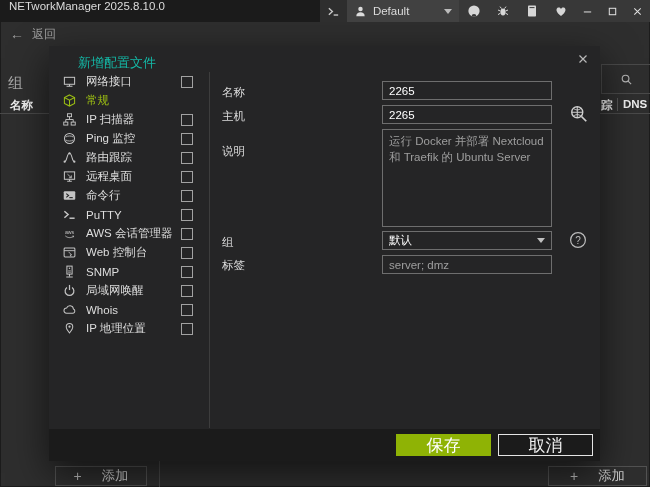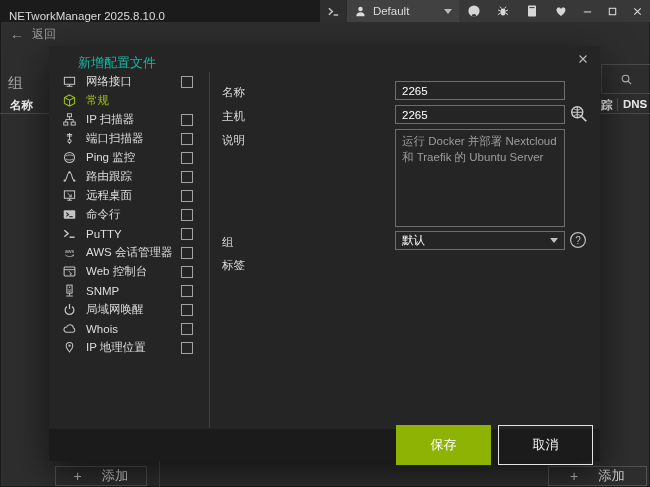--- a/index.html
+++ b/index.html
@@ -8,21 +8,21 @@
     position:relative; overflow:hidden;
     background:#2e2e2e;
     font-family:"Liberation Sans","DejaVu Sans",sans-serif;
     color:#e6e6e6; font-size:11.5px;
     box-shadow: inset 0 0 0 1px #1c1c1c;
   }
   svg { display:block; }
 
   
   .titlebar { position:absolute; top:0; left:0; width:650px; height:22px; display:flex; background:#383838; z-index:10; }
-  .tb-left { width:350px; background:#1b1b1b; display:flex; align-items:flex-end; padding-left:9px; color:#dcdcdc; font-size:11.5px; }
+  .tb-left { width:350px; background:#1b1b1b; display:flex; align-items:flex-start; padding-left:9px; color:#dcdcdc; font-size:11.5px; }
   .tb-console { margin-left:auto; width:27px; height:22px; background:#2e2e2e; display:flex; align-items:center; justify-content:center; color:#c8c8c8; }
   .tb-profile { width:113px; background:#414141; display:flex; align-items:center; padding:0 7px; gap:6px; color:#dcdcdc; }
   .tb-profile .caret { margin-left:auto; color:#bbb; }
   .tb-icons { display:flex; background:#383838; }
   .tb-icon { width:29px; height:22px; display:flex; align-items:center; justify-content:center; color:#d6d6d6; }
   .tb-controls { margin-left:auto; display:flex; }
   .tb-ctrl { width:25px; height:22px; display:flex; align-items:center; justify-content:center; color:#e0e0e0; }
 
   
   .toolbar { position:absolute; top:22px; left:0; width:650px; height:24px; display:flex; align-items:center; padding-left:10px; gap:8px; color:#9f9f9f; font-size:12px; z-index:2; }
@@ -51,36 +51,36 @@
   .sb-row { height:19px; display:flex; align-items:center; }
   .sb-icon { width:15px; display:flex; align-items:center; justify-content:center; color:#c4c4c4; }
   .sb-icon svg { width:13px; height:13px; }
   .sb-label { margin-left:9px; color:#dddddd; white-space:nowrap; }
   .sb-check { margin-left:auto; width:12px; height:12px; border:1px solid #a2a2a2; background:transparent; }
   .sb-row.active .sb-icon, .sb-row.active .sb-label { color:var(--accent); }
 
   .dlg-vdivider { position:absolute; left:160px; top:26px; height:356px; width:1px; background:#3d3d3d; }
 
   .form-label { position:absolute; left:173px; color:#dcdcdc; }
-  .lbl-name { top:39px; } .lbl-host { top:63px; } .lbl-desc { top:87px; }
+  .lbl-name { top:39px; } .lbl-host { top:63px; } .lbl-desc { top:98px; }
   .lbl-group { top:189px; } .lbl-tags { top:212px; }
 
-  .fld { position:absolute; left:346px; width:170px; background:#252526; border:1px solid #6e6e6e; color:#ffffff; font-family:inherit; font-size:11.5px; padding:0 6px; outline:none; }
+  .fld { position:absolute; left:333px; width:170px; background:#252526; border:1px solid #6e6e6e; color:#ffffff; font-family:inherit; font-size:11.5px; padding:0 6px; outline:none; }
   .fld-name { top:35px; height:19px; }
   .fld-host { top:59px; height:19px; }
   .fld-desc { top:83px; height:98px; padding-top:4px; resize:none; color:#9e9e9e; line-height:1.35; }
   .fld-group { top:185px; height:19px; display:flex; align-items:center; }
   .fld-group .caret { margin-left:auto; color:#c0c0c0; }
   .fld-tags { top:209px; height:19px; color:#9e9e9e; }
 
   .host-search { position:absolute; left:520px; top:58px; width:20px; height:20px; color:#cfcfcf; }
   .help-icon { position:absolute; left:520px; top:185px; width:18px; height:18px; color:#bdbdbd; }
 
   .dlg-footer { position:absolute; left:0; bottom:0; width:551px; height:32px; background:#1b1b1b; display:flex; align-items:center; justify-content:flex-end; gap:7px; padding-right:7px; }
-  .btn { width:95px; height:40px; display:flex; align-items:center; justify-content:center; font-size:13px; cursor:default;font-family:Liberation Serif, serif; }
+  .btn { width:95px; height:22px; display:flex; align-items:center; justify-content:center; font-size:17px; cursor:default;font-family:Liberation Serif, serif; }
   .btn-save { background:var(--save); color:#ffffff; border:1px solid var(--save); }
   .btn-cancel { background:transparent; color:#f2f2f2; border:1px solid #e4e4e4; }
 </style>
 </head>
 <body style="--accent: #9CBE13; --save: #8FB305;">
 
 <div class="titlebar">
   <div class="tb-left">
     <span>NETworkManager 2025.8.10.0</span>
     <span class="tb-console">
@@ -213,31 +213,20 @@
             <rect x="8.8" y="9.8" width="4.4" height="3.2" fill="none" stroke="currentColor"></rect>
             <path d="M7 4 7 7 M3 9.8 3 7 11 7 11 9.8" fill="none" stroke="currentColor"></path>
           </svg>
         </span>
         <span class="sb-label">IP 扫描器</span>
         <span class="sb-check"></span>
       </div>
       <div class="sb-row">
         <span class="sb-icon">
           <svg viewBox="0 0 14 14">
-            <path d="M7 1.2 7 8 M4.2 2.6 9.8 2.6 M4.2 4.4 9.8 4.4" stroke="currentColor" fill="none" stroke-width="1.1"></path>
-            <circle cx="7" cy="9.8" r="1.7" fill="none" stroke="currentColor" stroke-width="1.1"></circle>
-            <path d="M7 11.5 7 13" stroke="currentColor" stroke-width="1.1"></path>
-          </svg>
-        </span>
-        <span class="sb-label">端口扫描器</span>
-        <span class="sb-check"></span>
-      </div>
-      <div class="sb-row">
-        <span class="sb-icon">
-          <svg viewBox="0 0 14 14">
             <circle cx="7" cy="7" r="5.4" fill="none" stroke="currentColor" stroke-width="1.1"></circle>
             <path d="M3 5.4 C5 3.9 9 3.9 11 5.4 M3 8.6 C5 10.1 9 10.1 11 8.6" fill="none" stroke="currentColor" stroke-width="0.9"></path>
           </svg>
         </span>
         <span class="sb-label">Ping 监控</span>
         <span class="sb-check"></span>
       </div>
       <div class="sb-row">
         <span class="sb-icon">
           <svg viewBox="0 0 14 14">
@@ -373,18 +362,19 @@
     </span>
   </div>
   <span class="help-icon">
     <svg width="18" height="18" viewBox="0 0 18 18">
         <circle cx="9" cy="9" r="7.4" fill="none" stroke="currentColor" stroke-width="1.2"></circle>
         <text x="9" y="12.6" text-anchor="middle" font-size="10" font-family="sans-serif" fill="currentColor">?</text>
       </svg>
   </span>
 
   <div class="form-label lbl-tags">标签</div>
+  <input class="fld fld-tags" type="text" value="server; dmz" style="">
 
   <div class="dlg-footer">
     <button class="btn btn-save">保存</button>
     <button class="btn btn-cancel">取消</button>
   </div>
 </div>
 
 </body></html>

